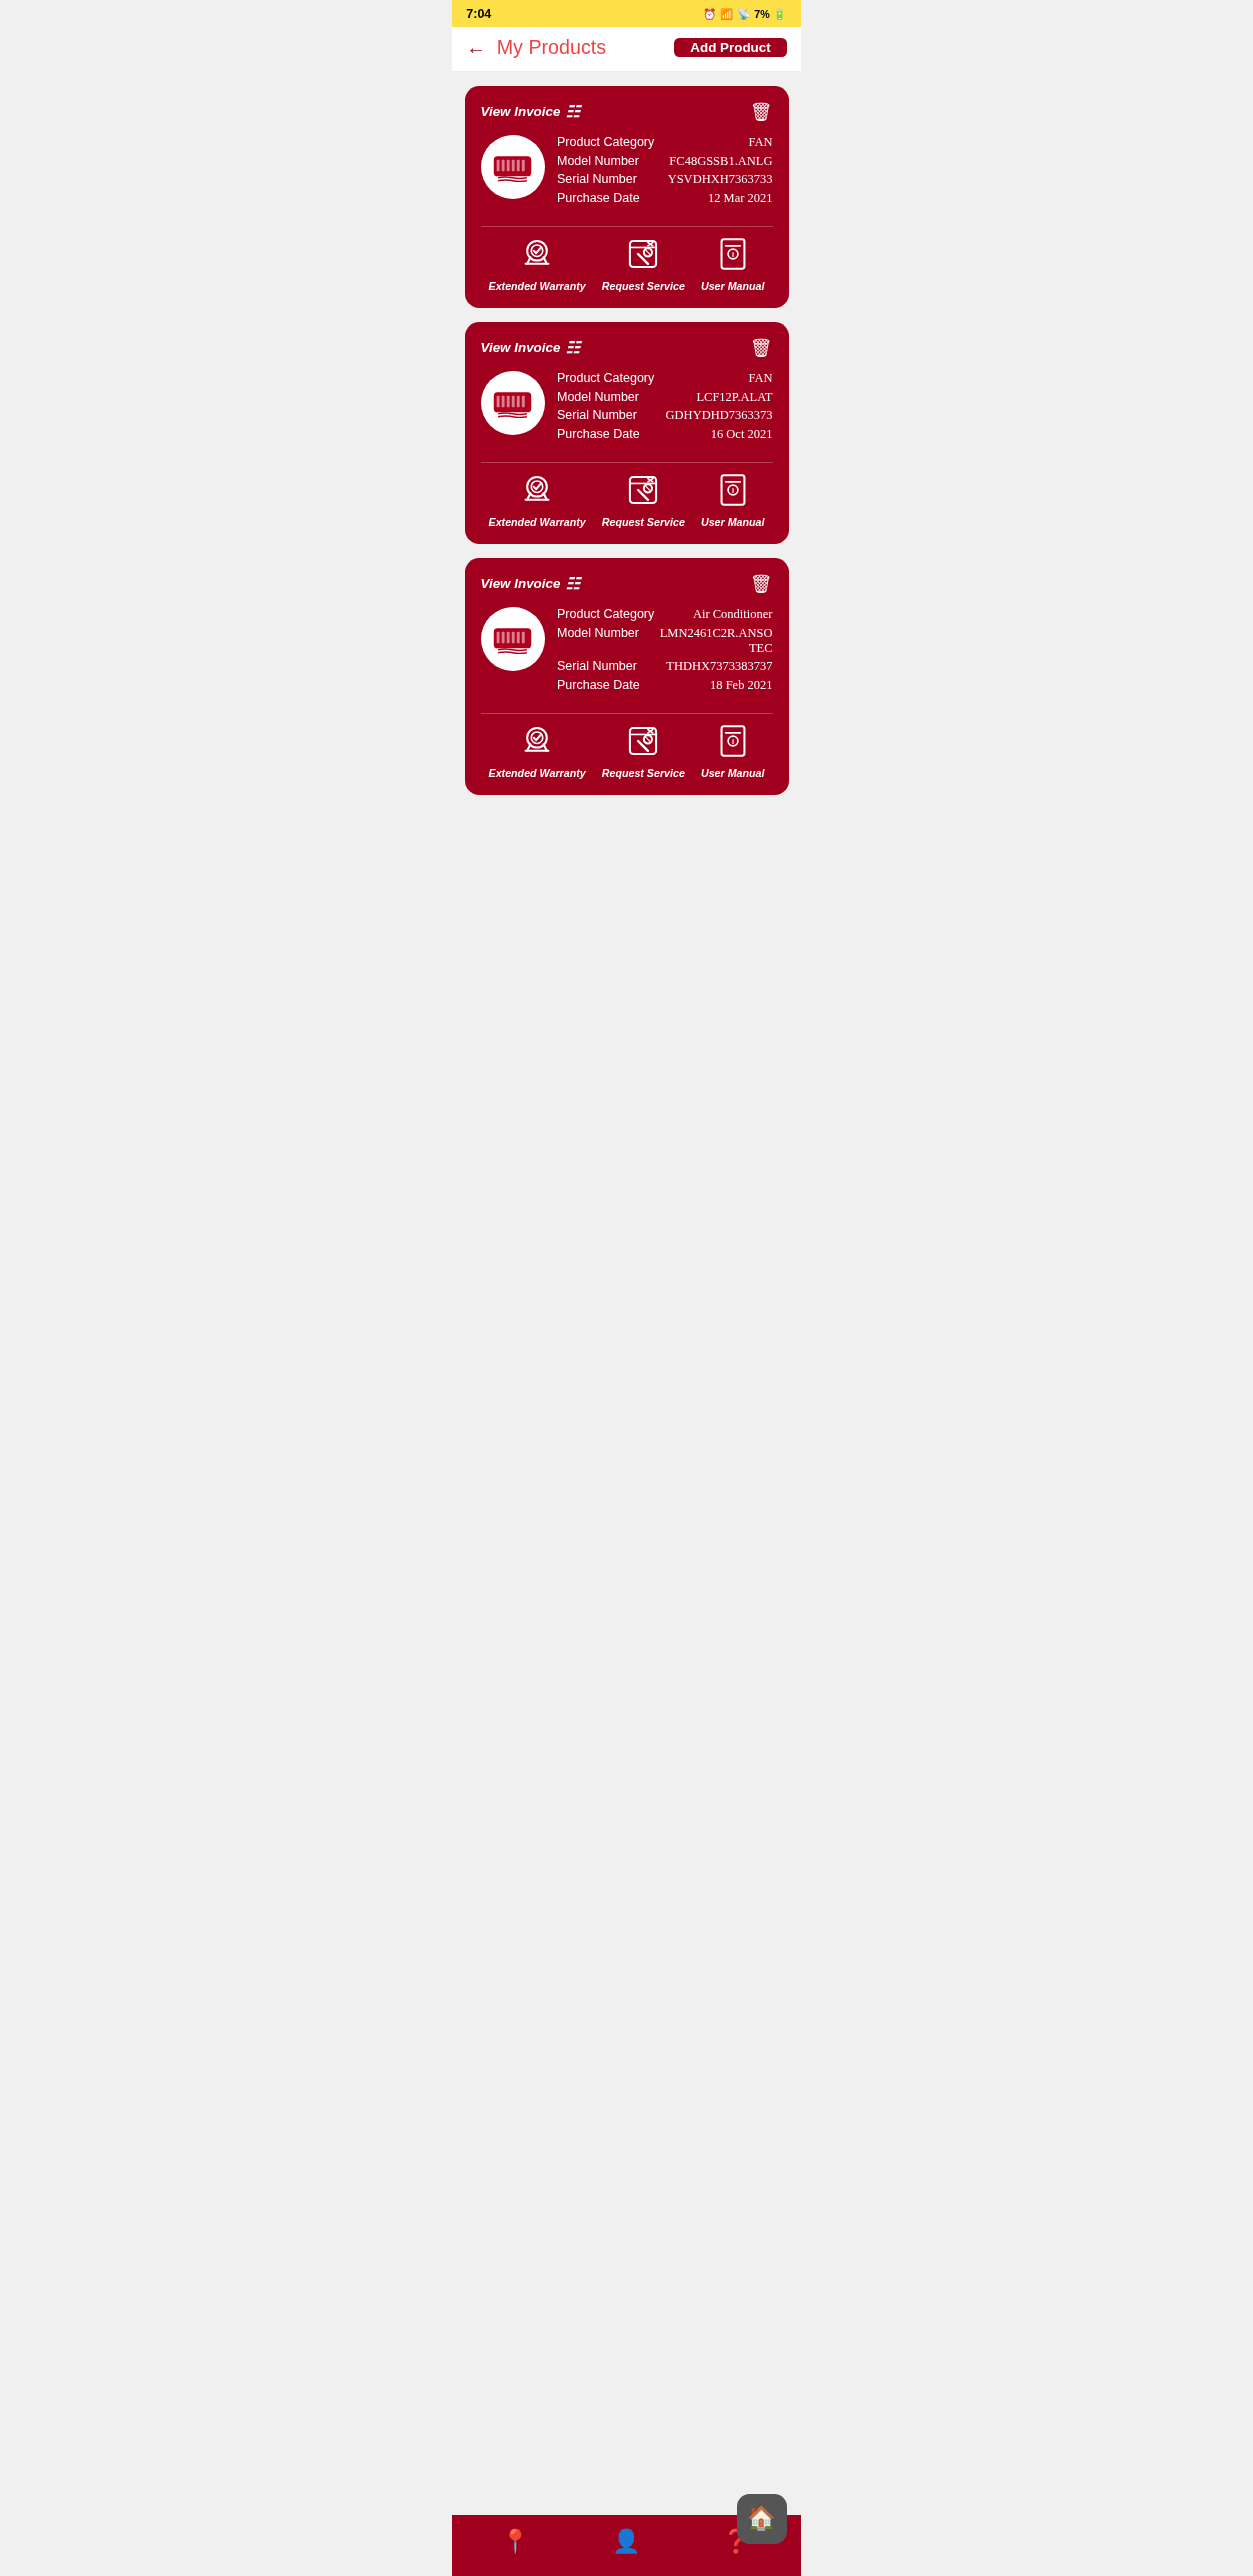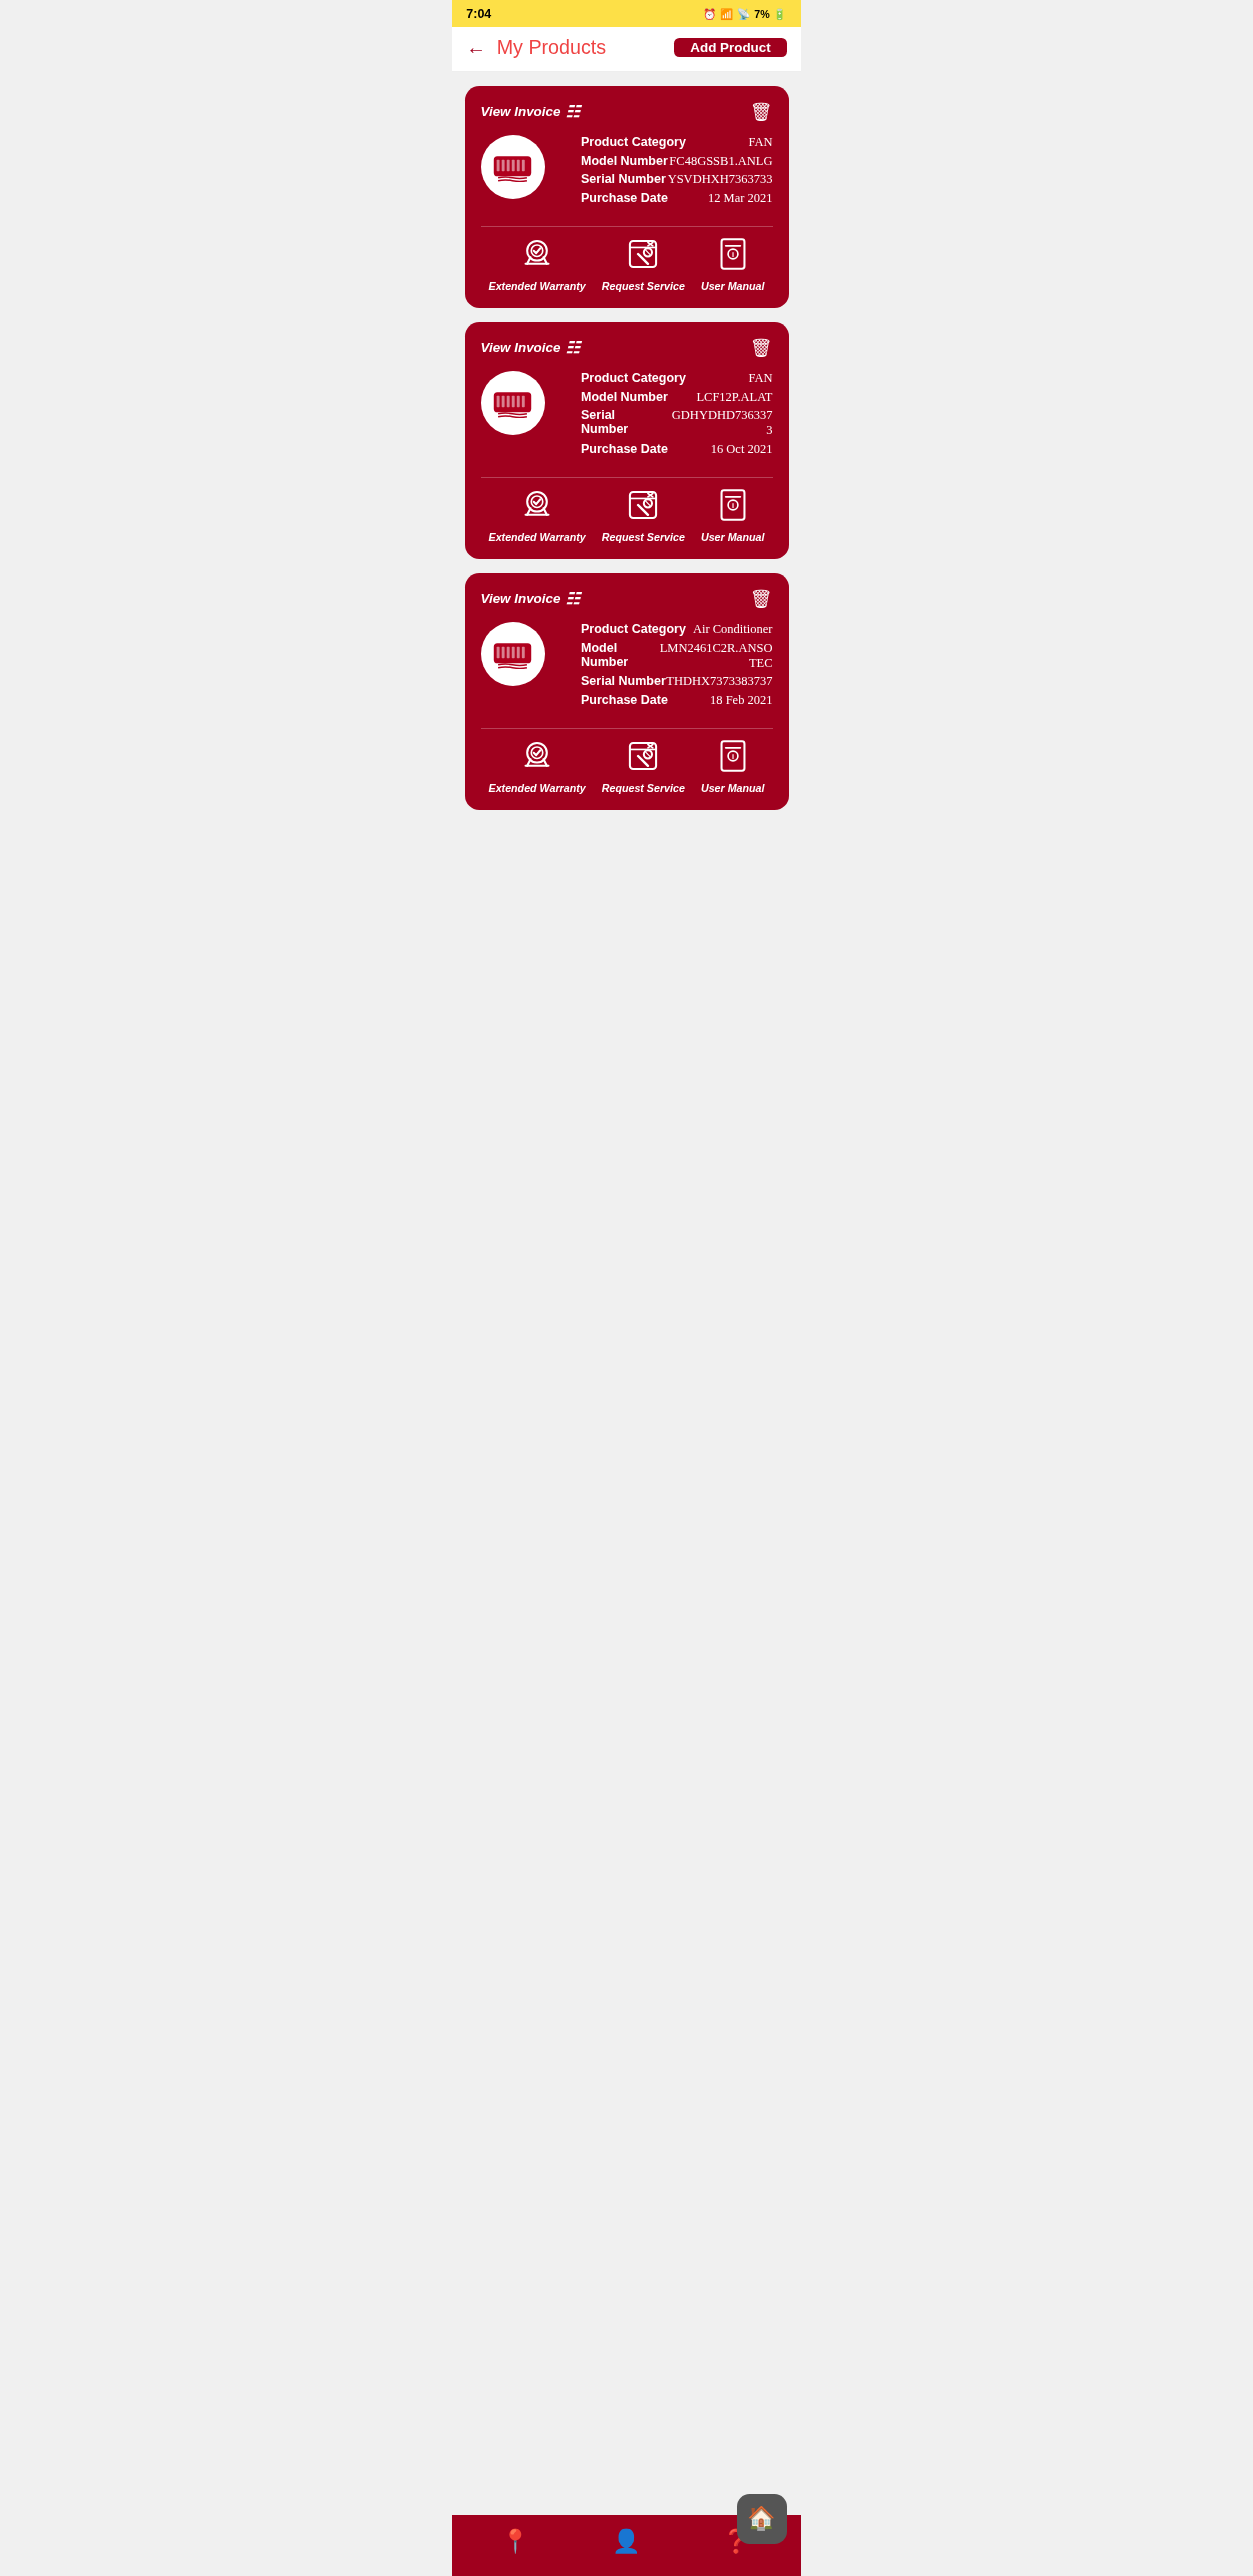--- a/index.html
+++ b/index.html
@@ -130,23 +130,22 @@
     .product-details {
       flex: 1;
     }
     .detail-row {
       display: flex;
       justify-content: space-between;
       margin-bottom: 3.6px;
       font-size: 12.5px;
     }
     .detail-label {
-      font-weight: 700;
-      color: #fff;
-      margin-left: 24px;
+      font-weight: 400;
+      color: #fff;
     }
     .detail-value {
       font-weight: 400;
       color: #fff;
       text-align: right;
       max-width: 55%;
       word-break: break-all;
       font-family: Liberation Serif, serif;
     }
 

